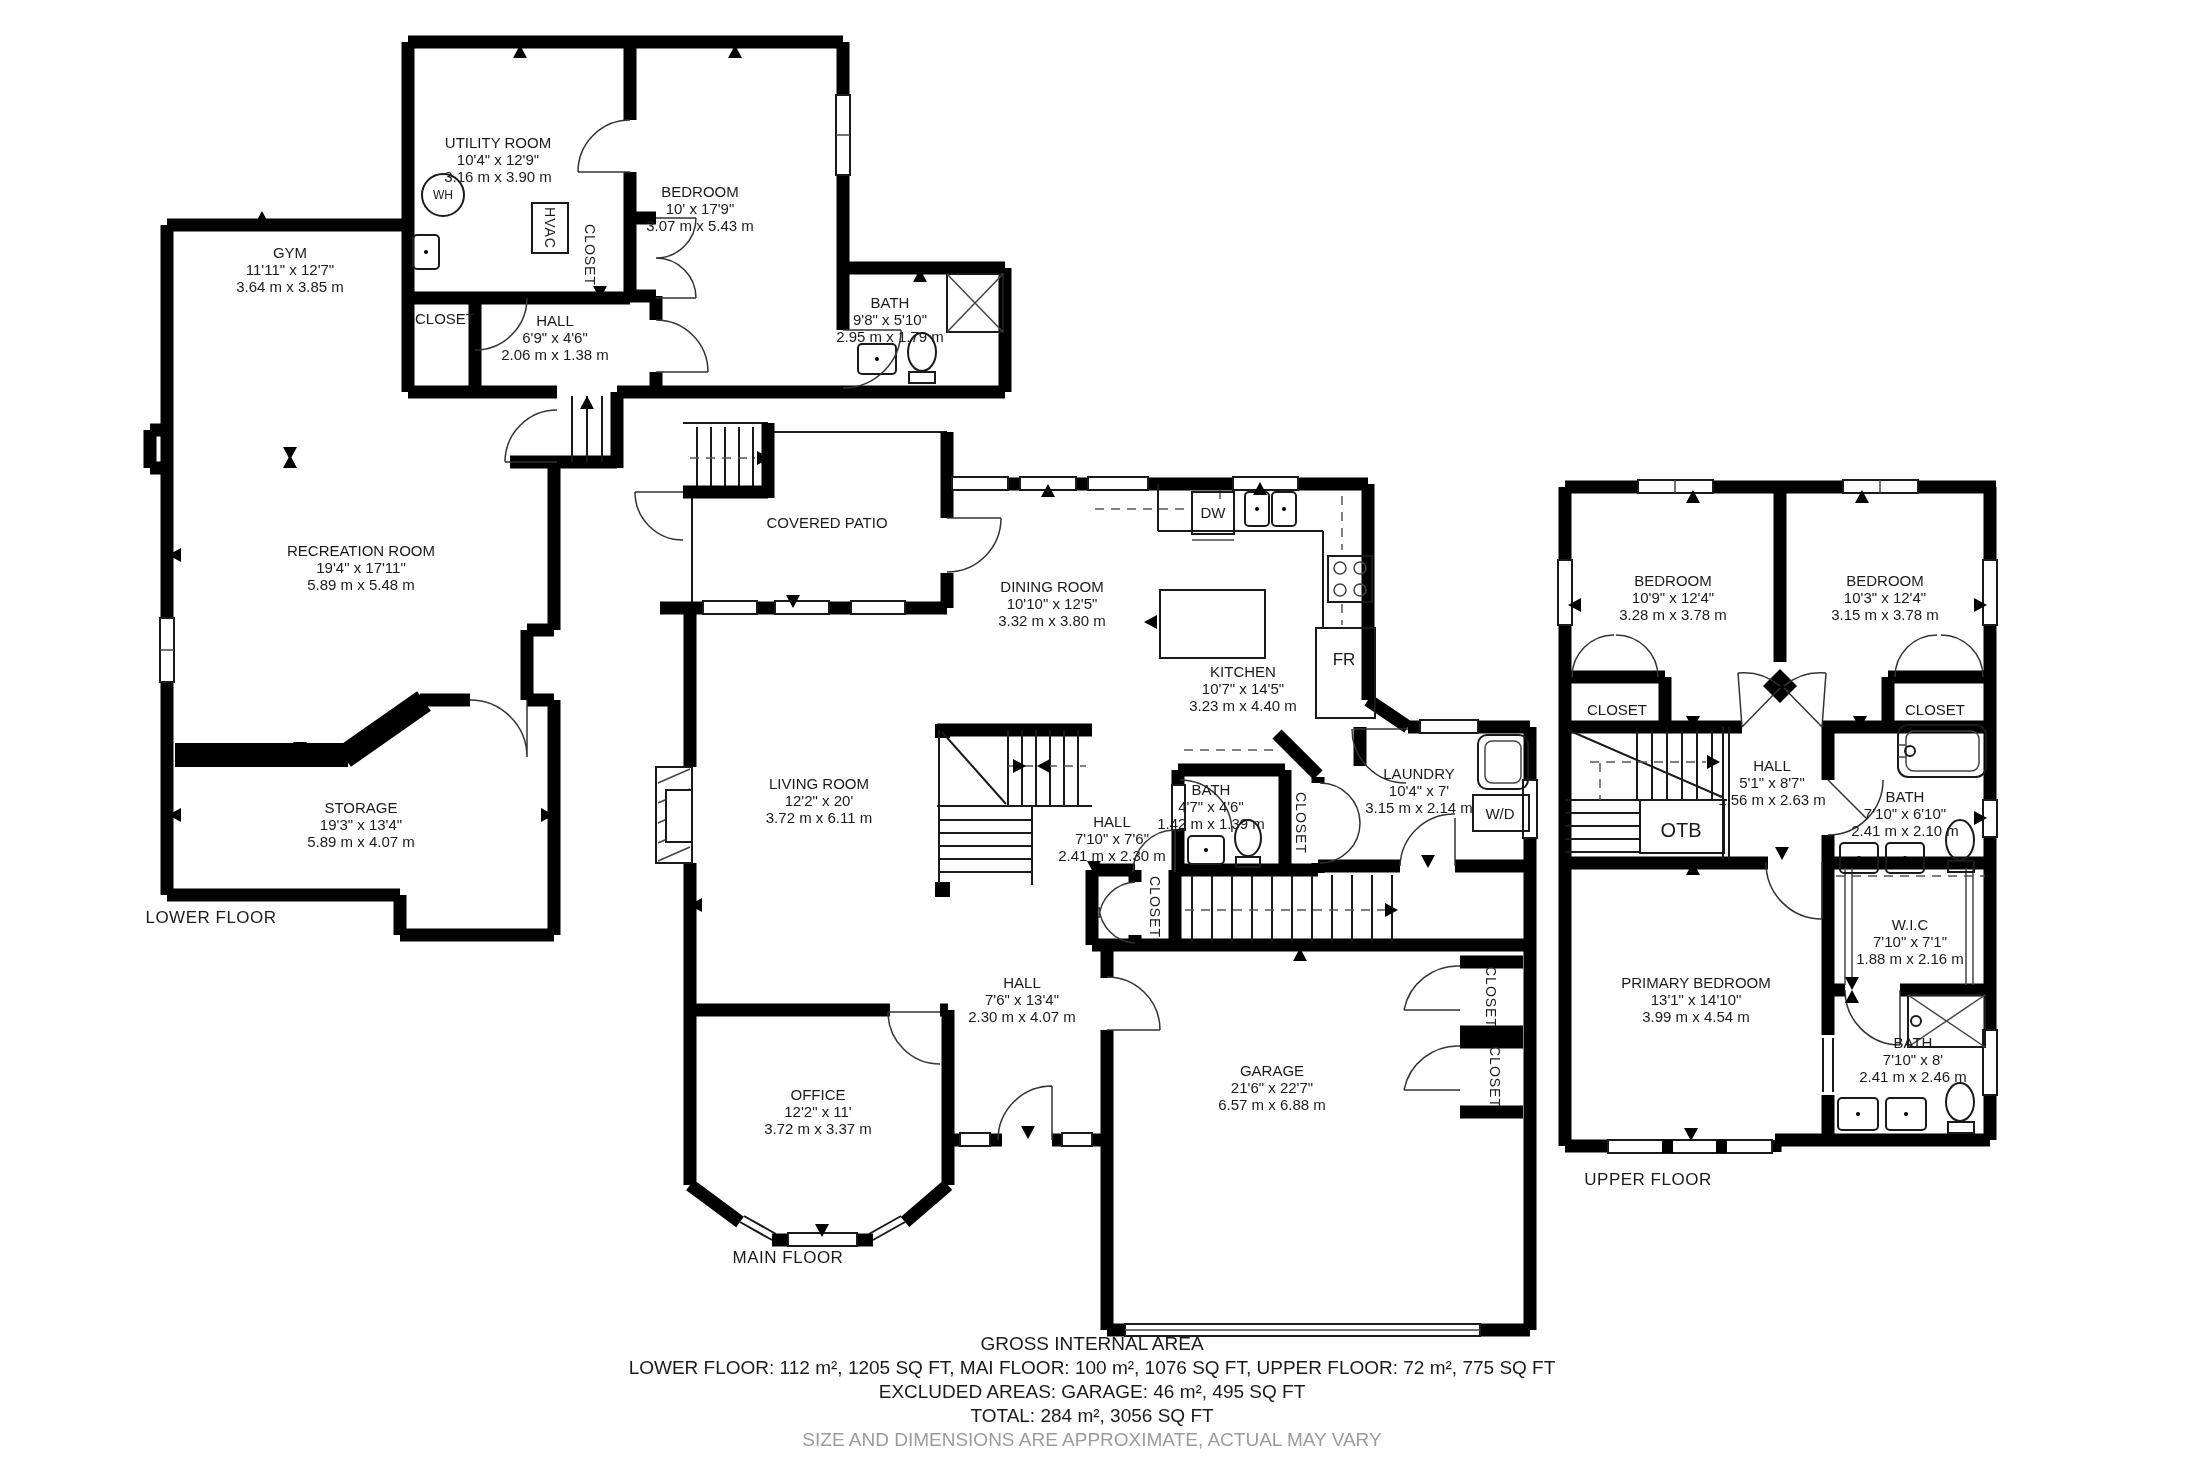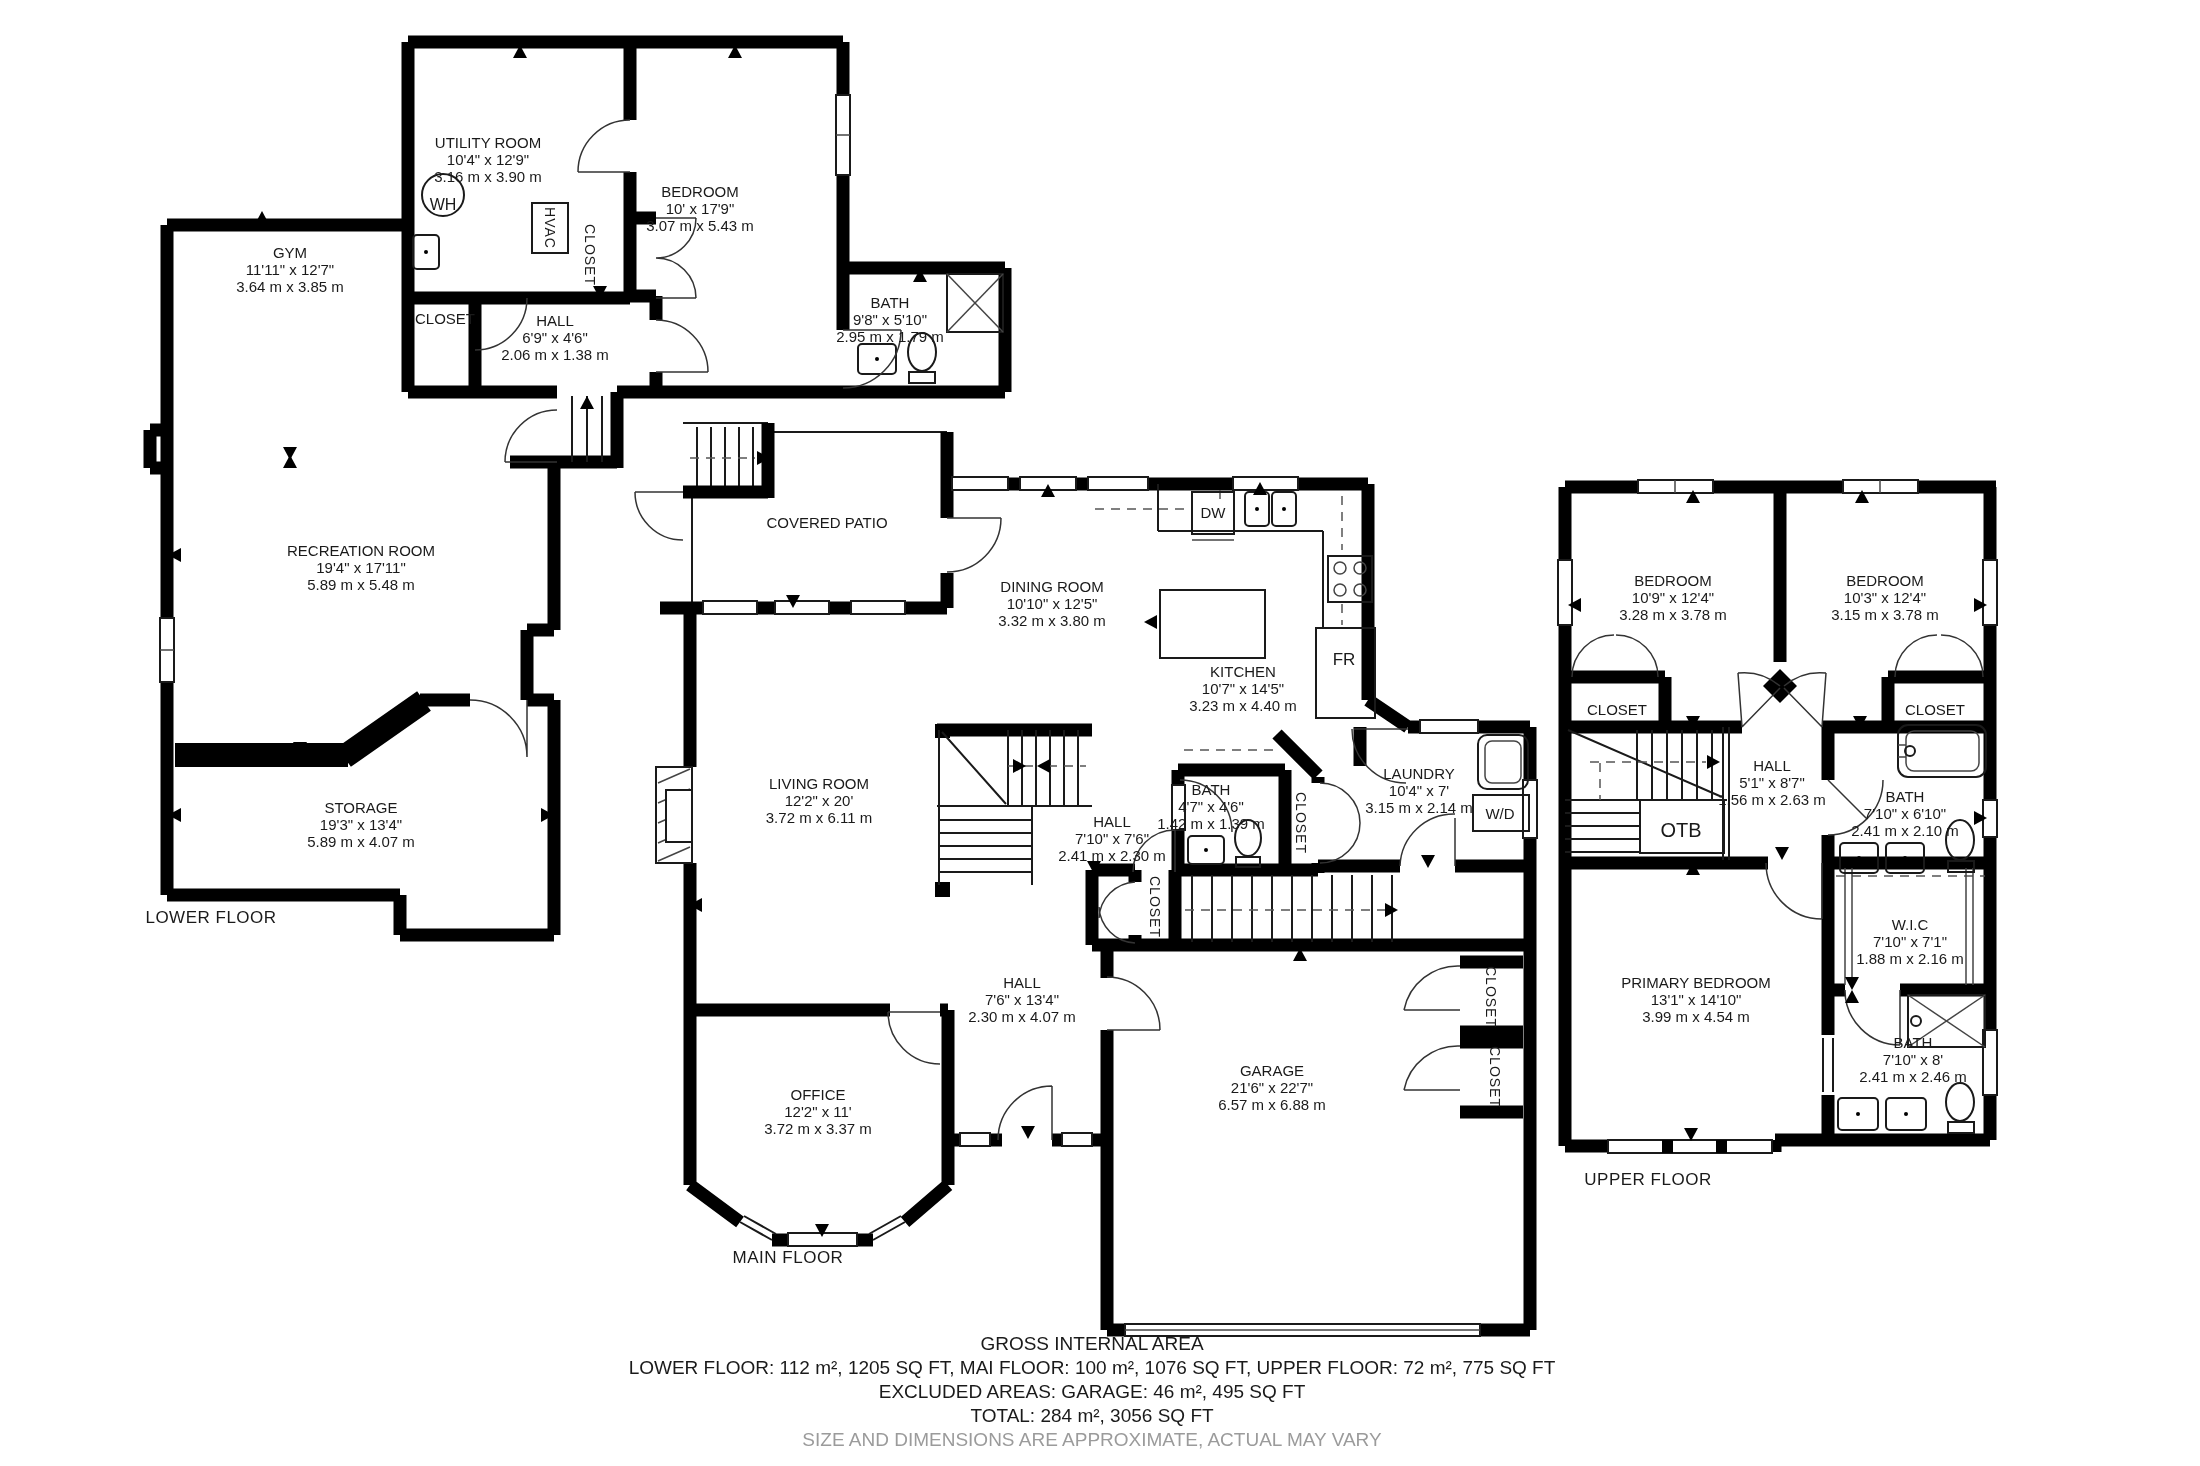--- a/index.html
+++ b/index.html
@@ -285,21 +285,21 @@
     <use href="#tri" transform="translate(1860,721) rotate(180)"></use>
     <use href="#tri" transform="translate(1693,870)"></use>
     <use href="#tri" transform="translate(1782,852) rotate(180)"></use>
     <use href="#tri" transform="translate(1852,982) rotate(180)"></use>
     <use href="#tri" transform="translate(1852,998)"></use>
     <use href="#tri" transform="translate(1691,1133) rotate(180)"></use>
     <use href="#tri" transform="translate(1712,762) rotate(90)"></use>
   </g>
 </svg>
 
-  <div class="lbl" style="left:488px;top:143px">
+  <div class="lbl" style="left:498px;top:143px">
     <div>UTILITY ROOM</div>
     <div>10'4" x 12'9"</div>
     <div>3.16 m x 3.90 m</div>
   </div>
   <div class="lbl" style="left:700px;top:192px">
     <div>BEDROOM</div>
     <div>10' x 17'9"</div>
     <div>3.07 m x 5.43 m</div>
   </div>
   <div class="lbl" style="left:290px;top:253px">
@@ -321,21 +321,21 @@
     <div>RECREATION ROOM</div>
     <div>19'4" x 17'11"</div>
     <div>5.89 m x 5.48 m</div>
   </div>
   <div class="lbl" style="left:361px;top:808px">
     <div>STORAGE</div>
     <div>19'3" x 13'4"</div>
     <div>5.89 m x 4.07 m</div>
   </div>
   <div class="one" style="left:445px;top:318px">CLOSET</div>
-  <div class="one" style="left:443px;top:205px;font-size:16px">WH</div>
+  <div class="one" style="left:443px;top:195px;font-size:12px">WH</div>
   <div class="vlbl" style="left:550px;top:228px">HVAC</div>
   <div class="vlbl" style="left:590px;top:255px">CLOSET</div>
   <div class="cap" style="left:211px;top:918px">LOWER FLOOR</div>
 
   <div class="one" style="left:827px;top:522px">COVERED PATIO</div>
   <div class="lbl" style="left:1052px;top:587px">
     <div>DINING ROOM</div>
     <div>10'10" x 12'5"</div>
     <div>3.32 m x 3.80 m</div>
   </div>

